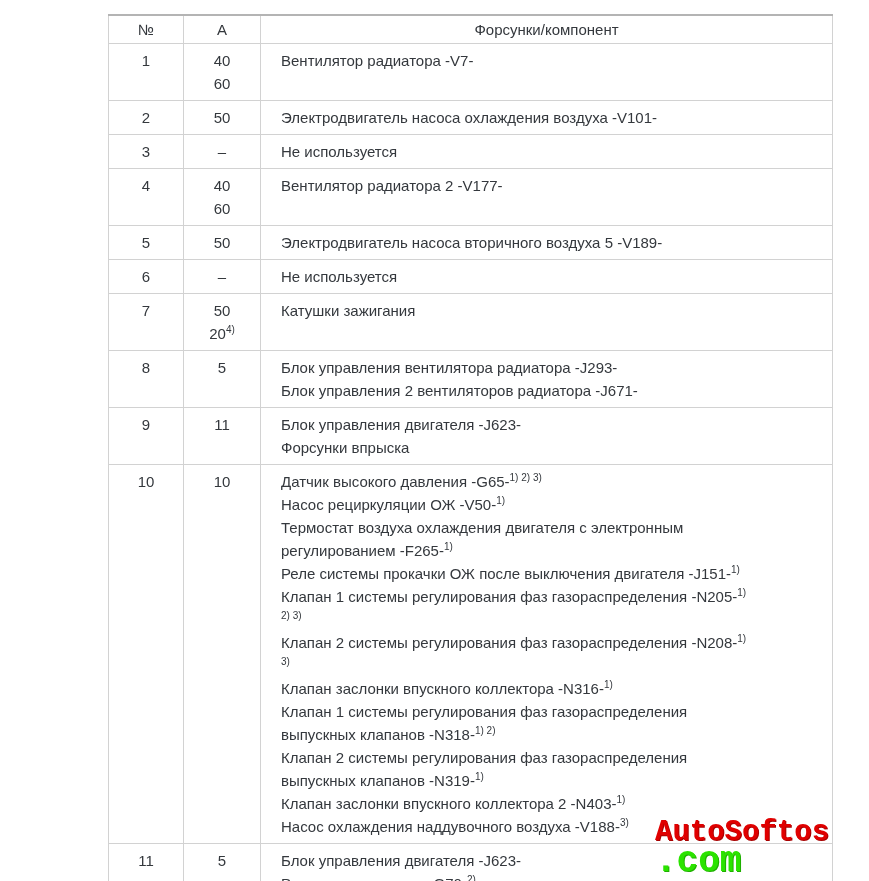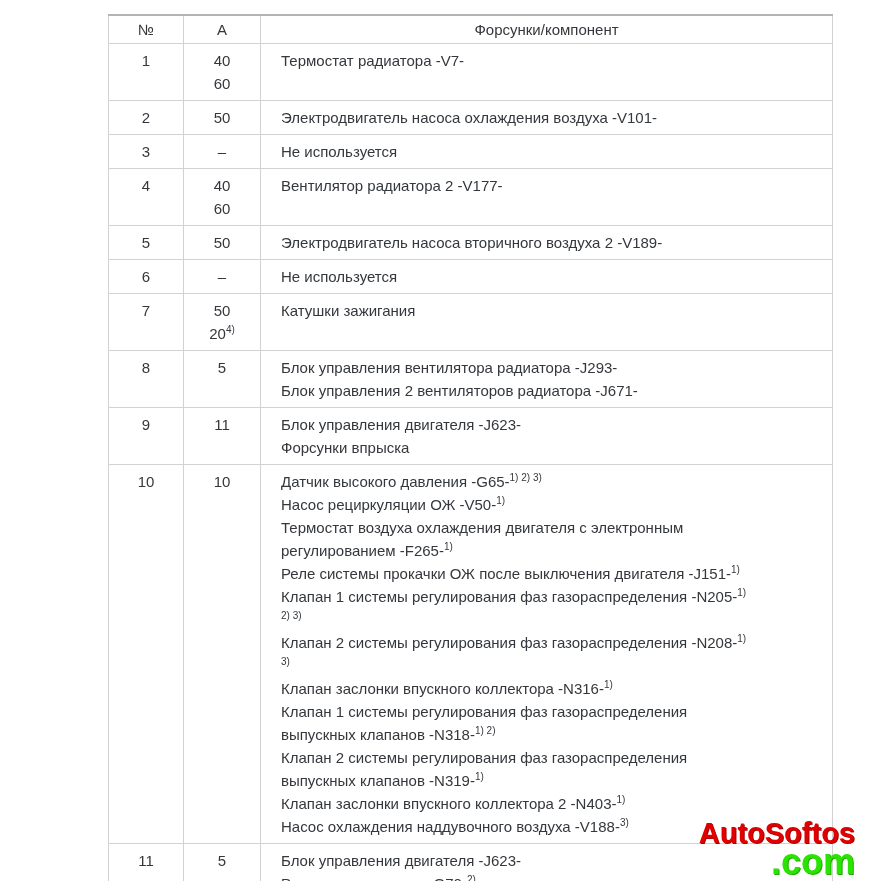--- a/index.html
+++ b/index.html
@@ -56,23 +56,23 @@
     line-height: 0;
     vertical-align: baseline;
     position: relative;
     top: -6px;
   }
   .watermark {
     position: absolute;
     left: 655px;
     top: 818px;
     width: 200px;
-    text-align: right;
+    text-align: left;
     z-index: 5;
-    font-family: Liberation Sans, sans-serif;
+    font-family: Liberation Mono, monospace;
     font-weight: bold;
     pointer-events: none;
   }
   .watermark .wm-title {
     font-size: 29px;
     line-height: 30px;
     color: #e00000;
     letter-spacing: 0px;
     text-shadow: 1px 1px 0 #a80000;
   }
@@ -100,21 +100,21 @@
     </tr>
   </thead>
   <tbody>
   <tr>
     <td class="c-num">1</td>
     <td class="c-amp">
           <div class="line">40</div>
           <div class="line">60</div>
         </td>
     <td class="c-func">
-          <div class="line">Термостат радиатора -V7-</div>
+          <div class="line">Вентилятор радиатора -V7-</div>
         </td>
   </tr>
 
   <tr>
     <td class="c-num">2</td>
     <td class="c-amp">
           <div class="line">50</div>
         </td>
     <td class="c-func">
           <div class="line">Электродвигатель насоса охлаждения воздуха -V101-</div>
@@ -141,21 +141,21 @@
           <div class="line">Вентилятор радиатора 2 -V177-</div>
         </td>
   </tr>
 
   <tr>
     <td class="c-num">5</td>
     <td class="c-amp">
           <div class="line">50</div>
         </td>
     <td class="c-func">
-          <div class="line">Электродвигатель насоса вторичного воздуха 2 -V189-</div>
+          <div class="line">Электродвигатель насоса вторичного воздуха 5 -V189-</div>
         </td>
   </tr>
 
   <tr>
     <td class="c-num">6</td>
     <td class="c-amp">
           <div class="line">–</div>
         </td>
     <td class="c-func">
           <div class="line">Не используется</div>

